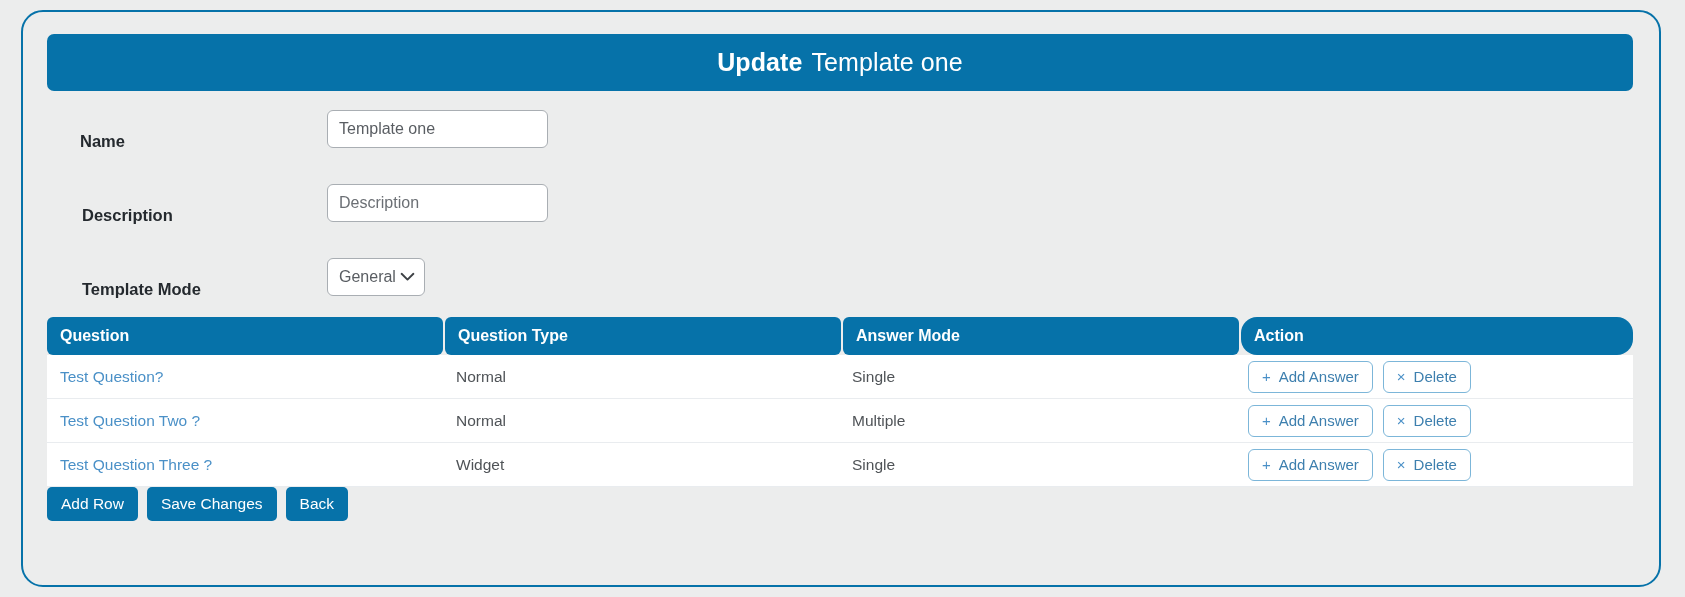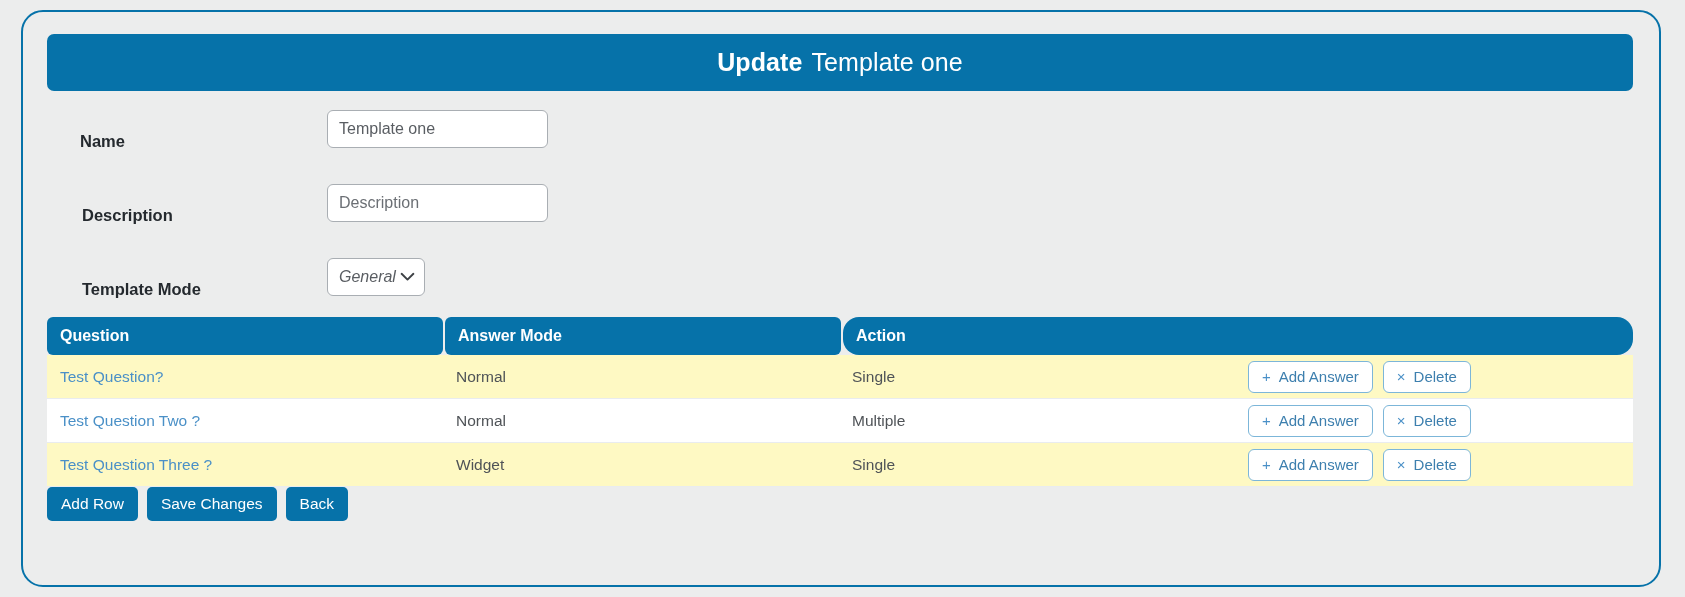--- a/index.html
+++ b/index.html
@@ -86,21 +86,20 @@
     border: 1px solid #a9aeb3;
     border-radius: 6px;
     background: #ffffff;
     padding: 0 26px 0 11px;
     font-family: "Liberation Sans", sans-serif;
     font-size: 16px;
     color: #595d62;
     display: flex;
     align-items: center;
     cursor: pointer;
-    font-style: italic;
   }
   .chev {
     position: absolute;
     right: 10px; top: 50%;
     transform: translateY(-50%);
     pointer-events: none;
     line-height: 0;
   }
 
   
@@ -127,21 +126,21 @@
   .th.c2 { width: 396px; }
   .th.c3 { width: 396px; }
   .th.c4 { flex: 1; border-radius: 16px; }
 
   .trow {
     display: flex;
     align-items: center;
     height: 44px;
     border-bottom: 1px solid #e9ecef;
   }
-  .trow.alt { background: #fef9c3; }
+  .trow.alt { background: #ffffff; }
   .trow.plain { background: #ffffff; }
 
   .td {
     font-size: 15.5px;
     color: #4f5357;
     padding-left: 13px;
     display: flex;
     align-items: center;
     height: 100%;
   }
@@ -233,20 +232,21 @@
             </svg>
           </span>
         </div>
       </div>
 
     </div>
 
     <div class="q-table">
       <div class="thead">
         <div class="th c1">Question</div>
+        <div class="th c2">Question Type</div>
         <div class="th c3">Answer Mode</div>
         <div class="th c4">Action</div>
       </div>
 
       <div class="trow alt">
         <div class="td c1">
             <a class="q-link">Test Question?</a>
           </div>
         <div class="td c2">Normal</div>
         <div class="td c3">Single</div>

